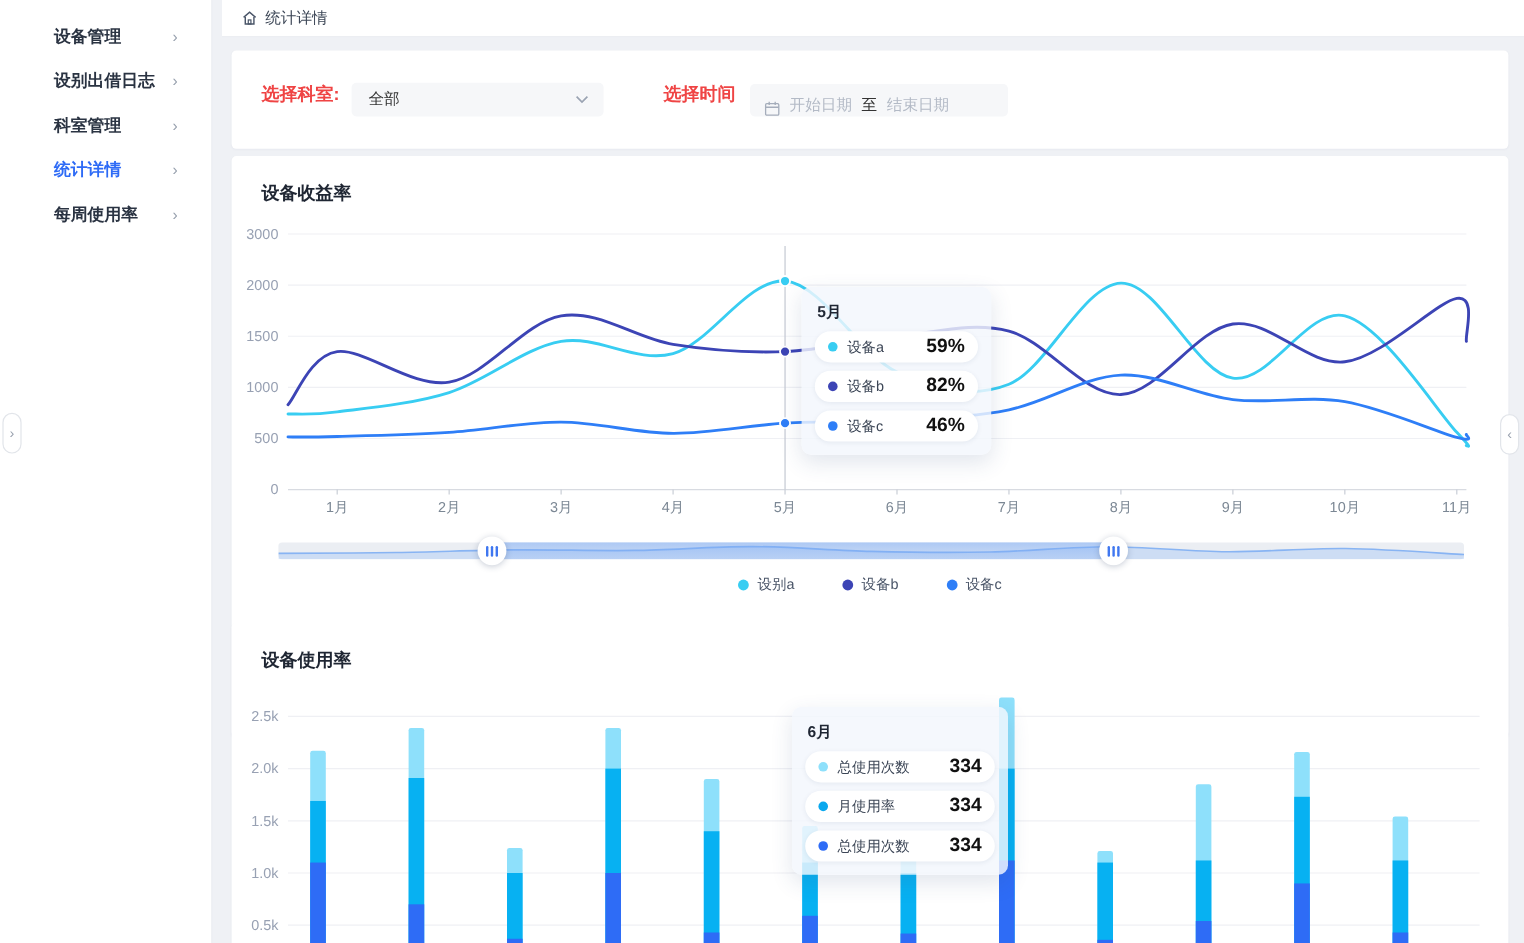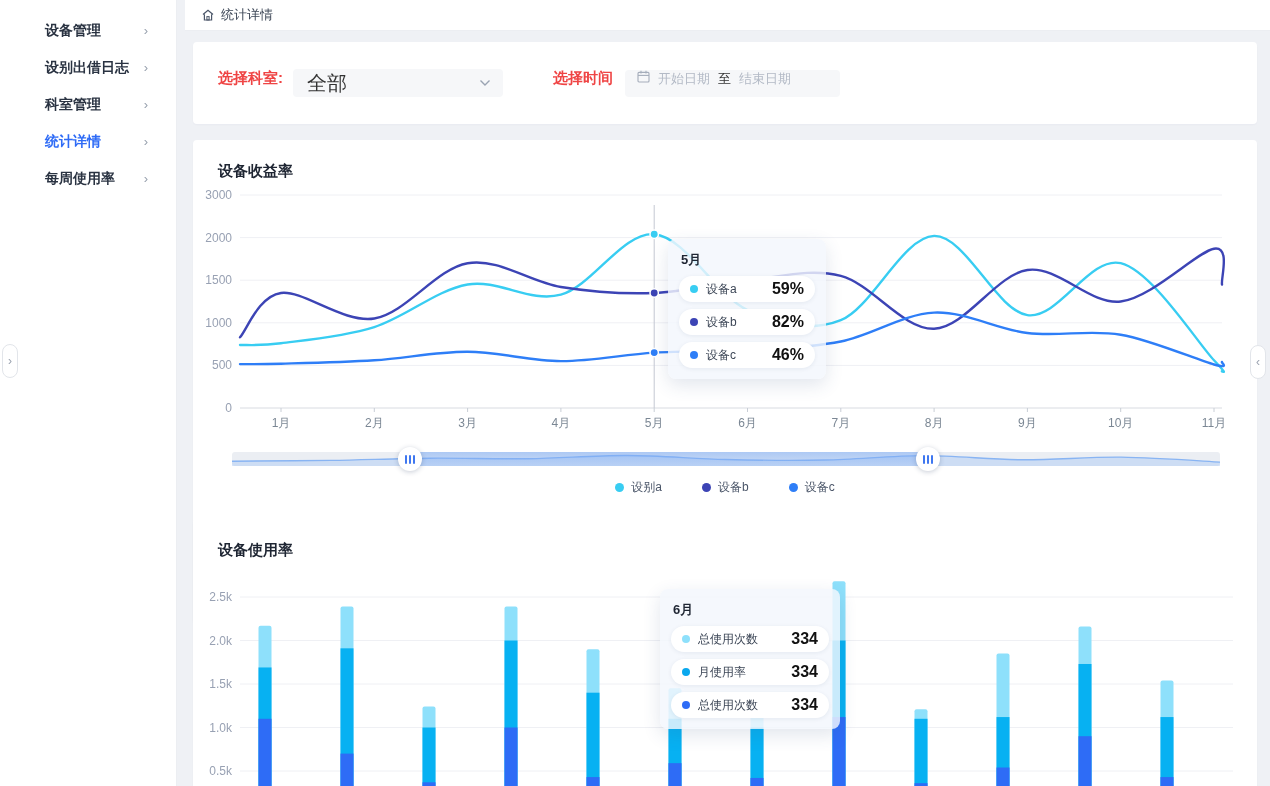--- a/index.html
+++ b/index.html
@@ -10,28 +10,28 @@
   .side-item{height:37px;display:flex;align-items:center;justify-content:space-between;padding:0 28px 0 45px;font-size:14px;font-weight:bold;color:#2a3342;cursor:pointer;}
   .side-item .arrow{color:#98a1ae;font-size:13px;font-weight:normal;}
   .side-item.active{color:#2e6bf6;}
   .collapse-btn{position:absolute;width:16px;height:34px;background:#fff;border:1px solid #e2e5ea;border-radius:9px;color:#9aa2af;font-size:12px;line-height:32px;text-align:center;box-sizing:border-box;cursor:pointer;z-index:30;}
   
   .topbar{position:absolute;left:185px;top:0;width:1085px;height:30px;background:#fff;display:flex;align-items:center;box-shadow:0 1px 0 #eceef2;}
   .crumb{display:flex;align-items:center;gap:6px;margin-left:16px;color:#3c4656;font-size:13px;}
   
   .panel{position:absolute;left:193px;width:1064px;background:#fff;border-radius:4px;box-shadow:0 1px 2px rgba(20,40,80,.03);}
   .panel-filter{top:42px;height:82px;}
-  .panel-c1{top:140px;height:484px;}
+  .panel-c1{top:130px;height:484px;}
   .panel-c2{top:519px;height:300px;}
   .panel-title{position:absolute;left:25px;font-size:15px;font-weight:bold;color:#1f2633;}
   
   .f-label{position:absolute;font-size:15px;font-weight:bold;color:#ef4444;top:27px;}
   .select{position:absolute;left:100px;top:27px;width:210px;height:28px;background:#f6f7f9;border-radius:4px;display:flex;align-items:center;justify-content:space-between;padding:0 12px 0 14px;box-sizing:border-box;cursor:pointer;}
-  .select .val{font-size:20px;color:#333;}
-  .datebox{position:absolute;left:432px;top:28px;width:215px;height:27px;background:#f6f7f9;border-radius:4px;display:flex;align-items:flex-start;padding:0 10px 0 12px;box-sizing:border-box;gap:8px;cursor:pointer;}
+  .select .val{font-size:13px;color:#333;}
+  .datebox{position:absolute;left:432px;top:28px;width:215px;height:27px;background:#f6f7f9;border-radius:4px;display:flex;align-items:flex-end;padding:0 10px 0 12px;box-sizing:border-box;gap:8px;cursor:pointer;}
   .datebox .ph{font-size:13px;color:#b3bac6;}
   .datebox .to{font-size:13px;color:#333;}
   
   .chart-svg{position:absolute;left:0;top:0;pointer-events:none;z-index:5;}
   svg text{font-family:"Liberation Sans","DejaVu Sans",sans-serif;}
   
   .tip{position:absolute;background:rgba(243,247,253,.82);border-radius:8px;box-shadow:0 6px 18px rgba(50,80,130,.14);padding:10px 11px 11px;z-index:20;}
   .tip .t-title{font-size:13px;font-weight:bold;color:#1f2633;margin:2px 0 2px 2px;}
   .tip-row{height:26px;background:#fff;border-radius:14px;box-shadow:0 1px 4px rgba(31,56,88,.08);display:flex;align-items:center;padding:0 11px;margin-top:7px;}
   .tip-row .dot{width:8px;height:8px;border-radius:50%;margin-right:8px;flex:none;}

